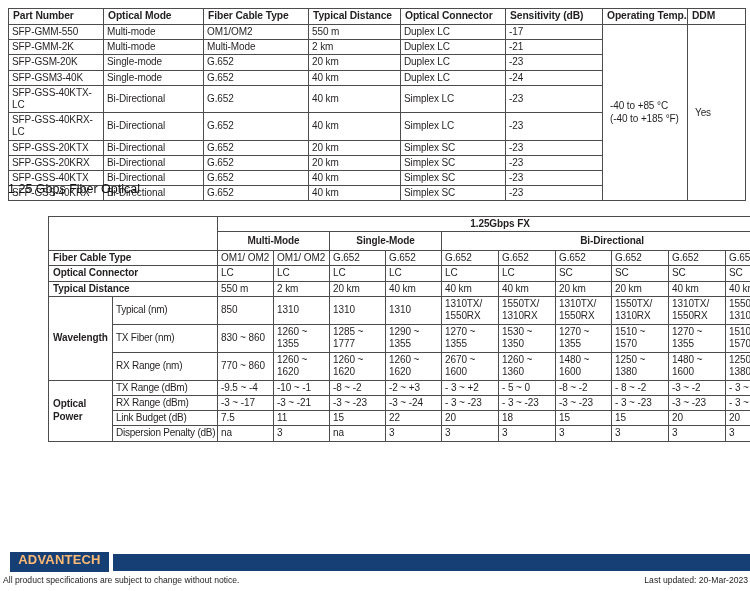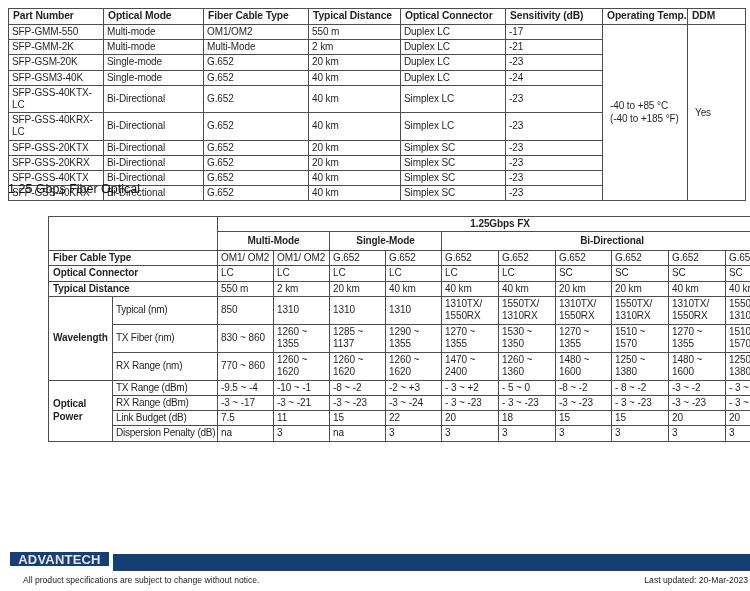--- a/index.html
+++ b/index.html
@@ -25,26 +25,26 @@
 
   #t2{position:absolute;top:216px;left:8px;width:734px;margin-left:40px;}
   #t2 tr{height:14px;}
   #t2 tr.hrow1{height:13px;}
   #t2 tr.hrow2{height:19px;}
   #t2 tr.wl{height:28px;}
   #t2 td.ctr{text-align:center;font-weight:bold;}
   #t2 td.rl, #t2 td.gl{font-weight:bold;padding-left:4px;}
   #t2 td.sl{letter-spacing:-0.25px;white-space:nowrap;}
 
-  .logo{position:absolute;left:10px;top:552px;width:99px;height:14px;
-    display:flex;align-items:center;justify-content:center;
-    color:#e5e5e5;font-weight:bold;font-size:13px;letter-spacing:0.2px;}
+  .logo{position:absolute;left:10px;top:552px;width:99px;height:20px;
+    display:flex;justify-content:center;
+    color:#fdba74;font-weight:bold;font-size:13px;letter-spacing:0.2px;}
   .bar{position:absolute;left:113px;top:553.5px;right:0;height:17px;}
   .footnote{position:absolute;left:3px;right:2px;top:575px;
-    display:flex;justify-content:space-between;font-size:8.6px;color:#1c1c1c;margin-left:20px;}
+    display:flex;justify-content:space-between;font-size:8.6px;color:#1c1c1c;}
 </style>
 </head>
 <body>
 
 <div class="page">
 
   <table id="t1" class="spec">
     <colgroup>
       <col style="width:95px">
         <col style="width:100px">
@@ -231,36 +231,36 @@
           <td>1550TX/ 1310RX</td>
           <td>1310TX/ 1550RX</td>
           <td>1550TX/ 1310RX</td>
           <td>1310TX/ 1550RX</td>
           <td>1550TX/ 1310RX</td>
         </tr>
         <tr class="wl">
           <td class="sl">TX Fiber (nm)</td>
           <td>830 ~ 860</td>
           <td>1260 ~ 1355</td>
-          <td>1285 ~ 1137</td>
+          <td>1285 ~ 1777</td>
           <td>1290 ~ 1355</td>
           <td>1270 ~ 1355</td>
           <td>1530 ~ 1350</td>
           <td>1270 ~ 1355</td>
           <td>1510 ~ 1570</td>
           <td>1270 ~ 1355</td>
           <td>1510 ~ 1570</td>
         </tr>
         <tr class="wl">
           <td class="sl">RX Range (nm)</td>
           <td>770 ~ 860</td>
           <td>1260 ~ 1620</td>
           <td>1260 ~ 1620</td>
           <td>1260 ~ 1620</td>
-          <td>1470 ~ 2400</td>
+          <td>2670 ~ 1600</td>
           <td>1260 ~ 1360</td>
           <td>1480 ~ 1600</td>
           <td>1250 ~ 1380</td>
           <td>1480 ~ 1600</td>
           <td>1250 ~ 1380</td>
         </tr>
         <tr class="">
           <td rowspan="4" class="gl">Optical Power</td>
           <td class="sl">TX Range (dBm)</td>
           <td>-9.5 ~ -4</td>

